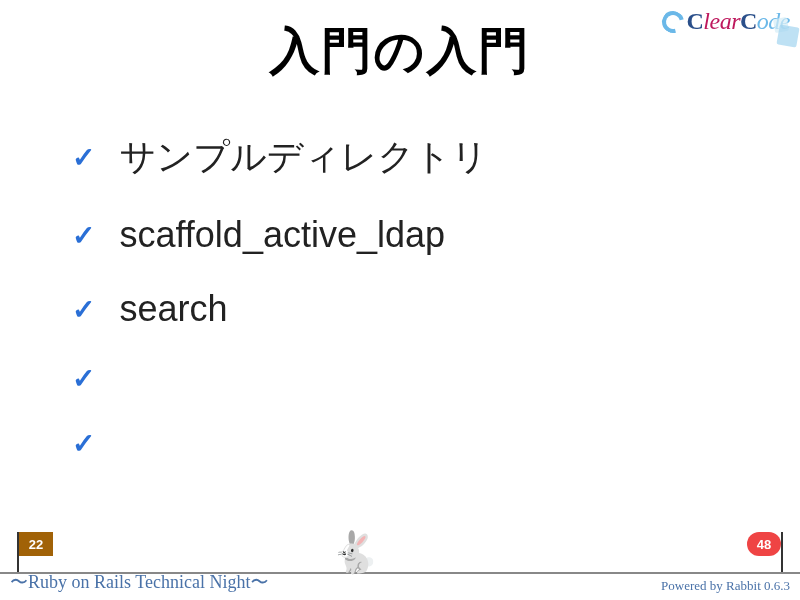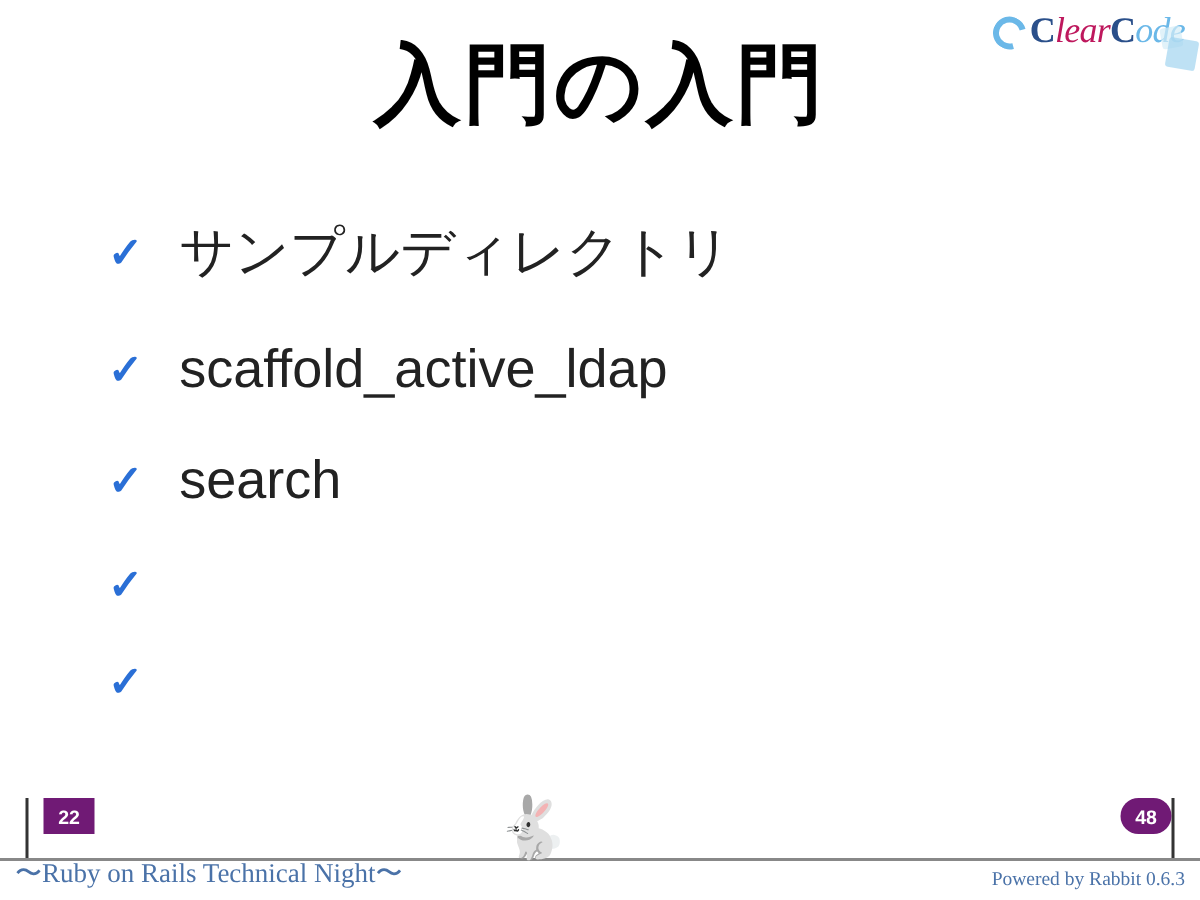--- a/index.html
+++ b/index.html
@@ -51,21 +51,21 @@
     background: #d4ecf7;
     position: absolute;
     right: 2px;
     top: 10px;
     transform: rotate(-10deg);
     opacity: 0.7;
     border-radius: 2px;
   }
   .title {
     text-align: center;
-    font-size: 58px;
+    font-size: 50px;
     font-weight: bold;
     color: #000;
     margin-top: 18px;
     letter-spacing: 2px;
   }
   .list {
     margin: 48px 0 0 72px;
     list-style: none;
   }
   .list li {
@@ -112,22 +112,22 @@
     width: 34px;
     height: 24px;
     display: flex;
     align-items: center;
     justify-content: center;
     font-size: 13px;
     font-family: Arial, sans-serif;
     font-weight: bold;
     color: #fff;
   }
-  .flag-left .cloth { left: 13px; background: #701a75; }
-  .flag-right .cloth { right: 3px; background: #701a75; border-radius: 12px; }
+  .flag-left .cloth { left: 3px; background: #a16207; }
+  .flag-right .cloth { right: 3px; background: #ef4444; border-radius: 12px; }
   .rabbit {
     position: absolute;
     bottom: 28px;
     left: 330px;
     font-size: 40px;
     line-height: 1;
     filter: grayscale(0.2);
   }
   .footer-left {
     position: absolute;

